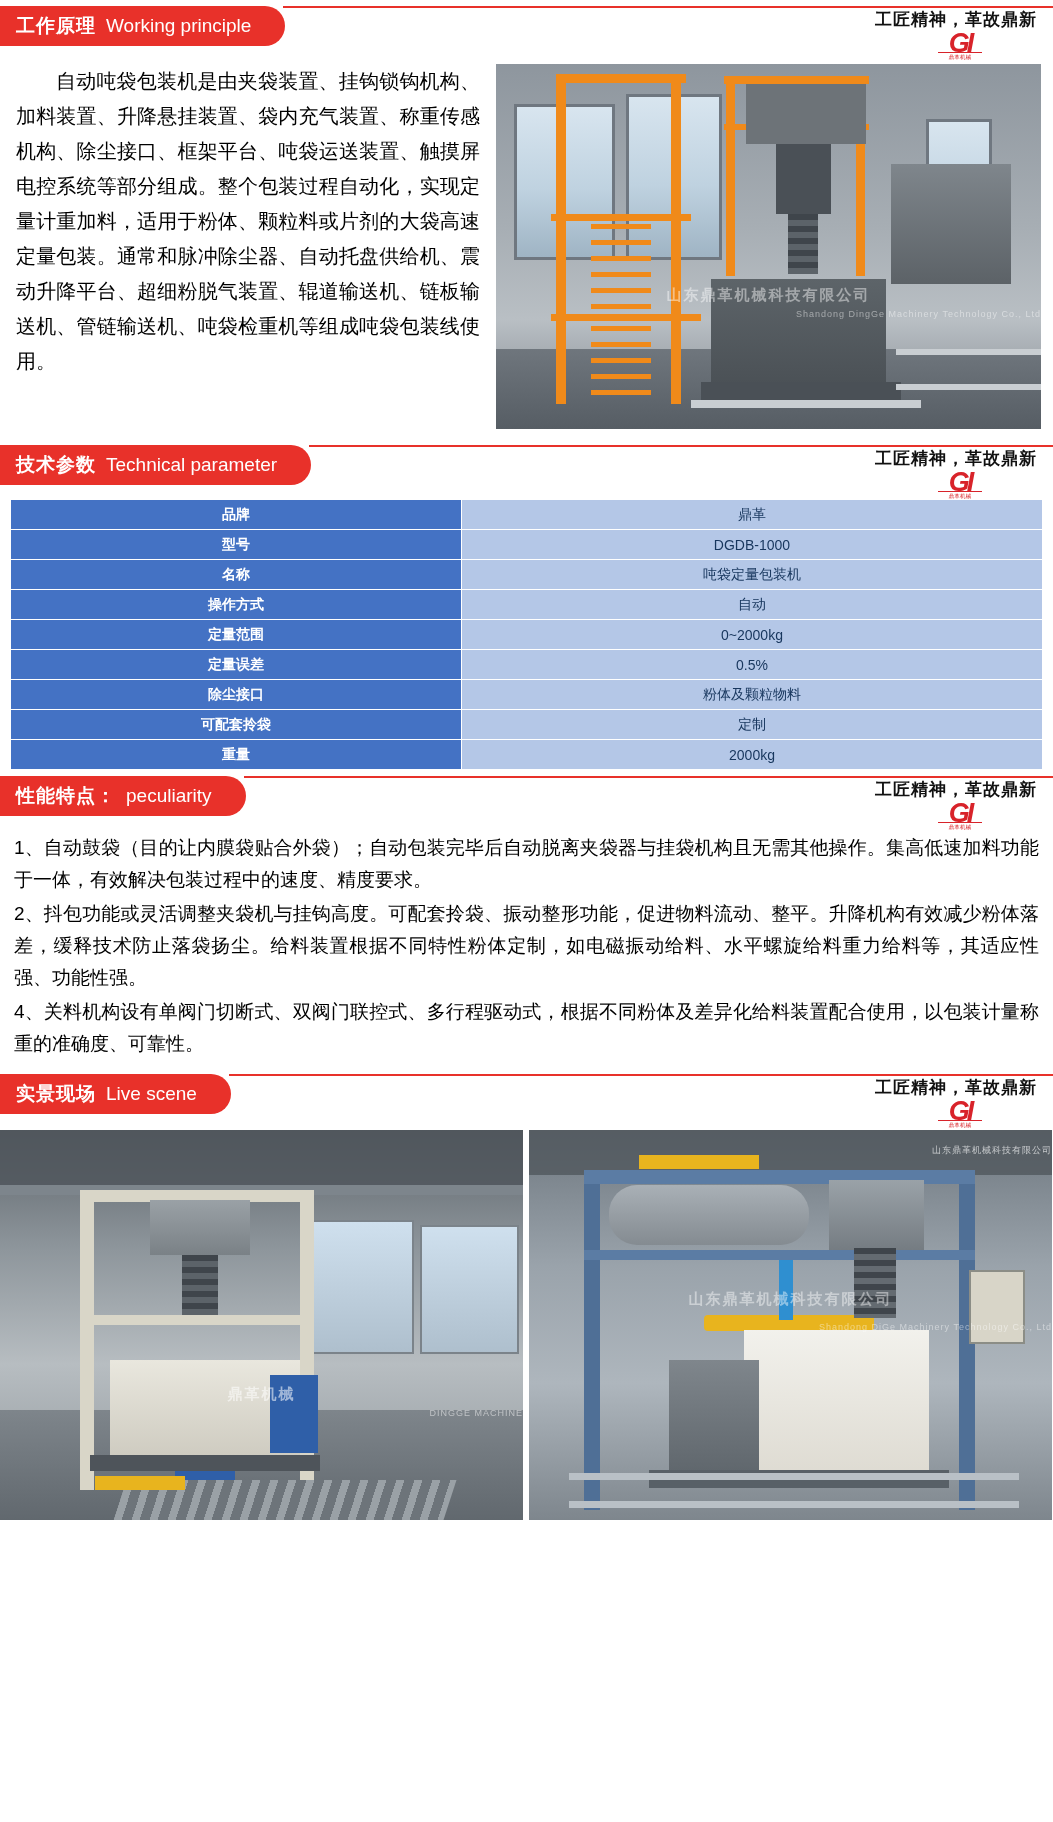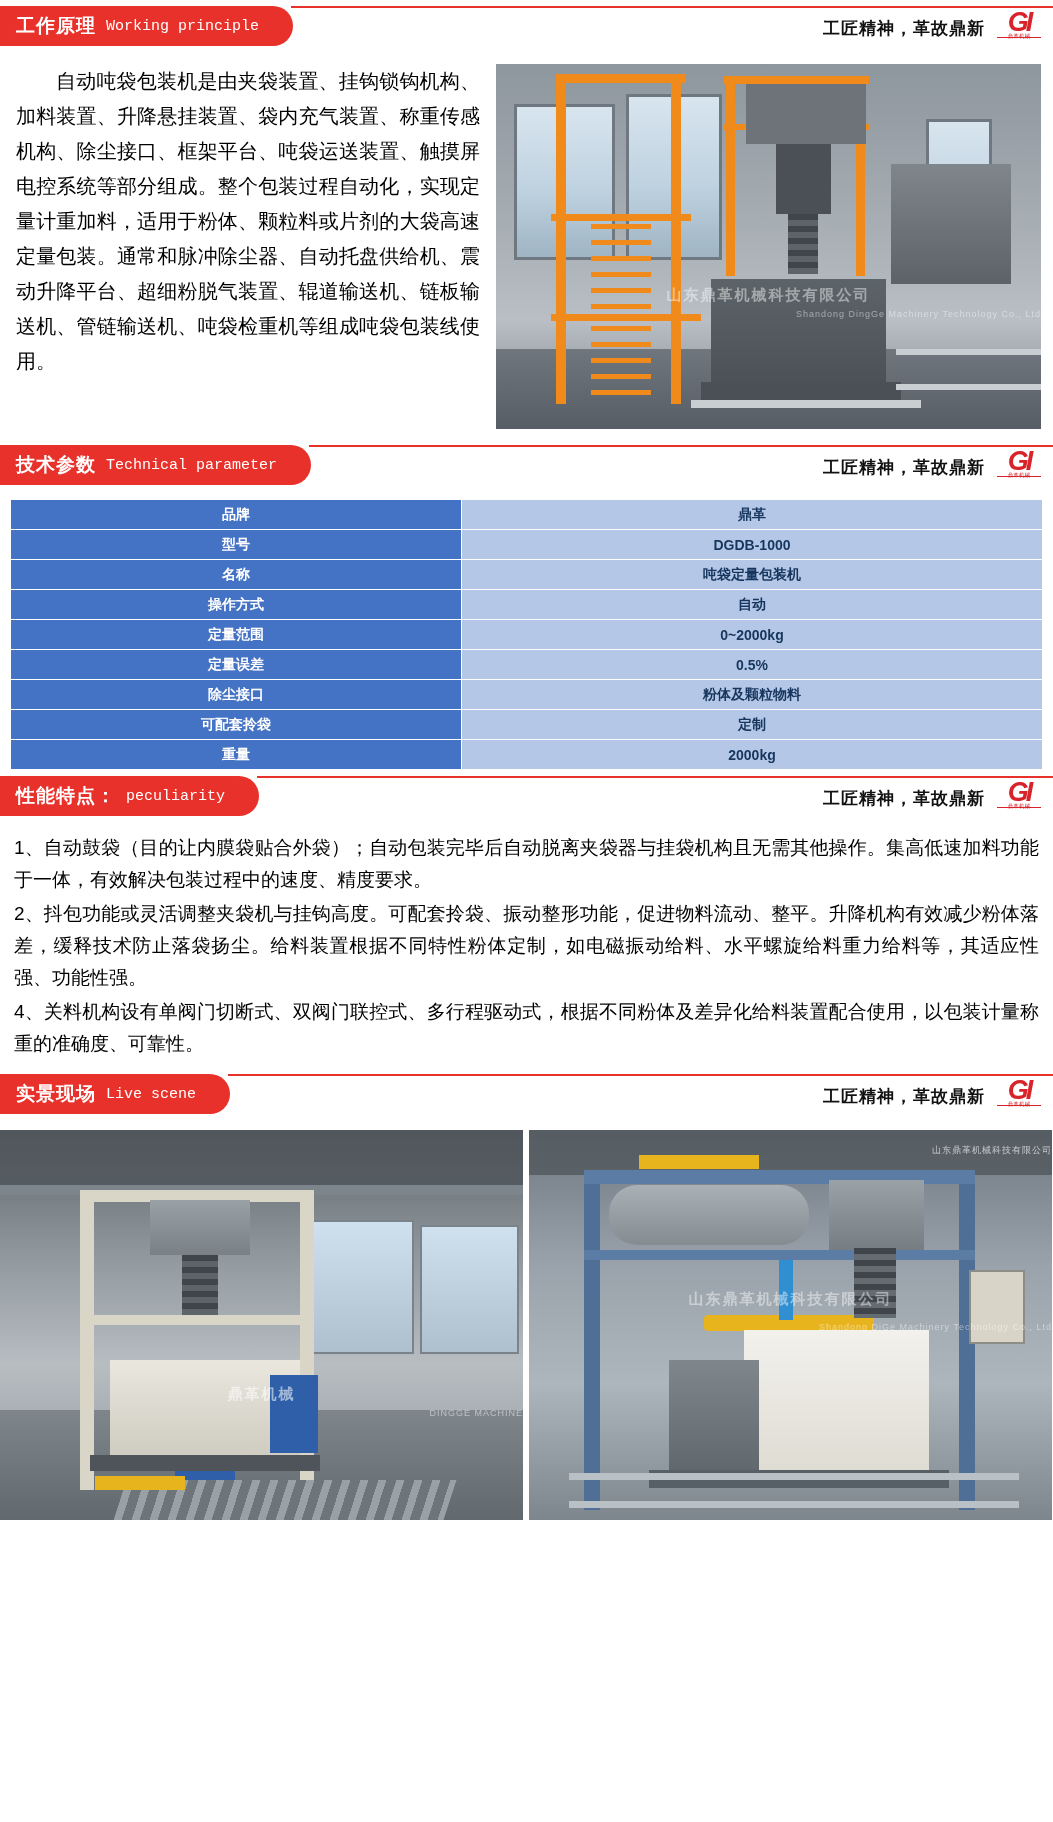--- a/index.html
+++ b/index.html
@@ -38,40 +38,41 @@
     border-radius: 0 24px 24px 0;
     box-sizing: border-box;
     white-space: nowrap;
   }
   .sec-header .tag .cn {
     font-size: 19px;
     font-weight: bold;
     letter-spacing: 1px;
   }
   .sec-header .tag .en {
-    font-size: 15px;
+    font-size: 19px;
     font-weight: normal;
     margin-left: 10px;
-    font-family: Liberation Mono, monospace;
+    font-family: Liberation Sans, sans-serif;
   }
   .sec-header .rule {
     flex: 1;
     height: 2px;
     background: #e8312a;
     margin-left: -2px;
   }
   .sec-header .brandwrap {
     position: absolute;
     right: 8px;
     top: 2px;
     display: flex;
     align-items: center;
     background: #ffffff;
     padding-left: 10px;
     height: 40px;
+    flex-direction: column;
   }
   .sec-header .slogan {
     font-size: 17px;
     font-weight: bold;
     color: #111;
     letter-spacing: 1px;
     margin-right: 8px;
   }
   .logo {
     width: 52px;
@@ -195,21 +196,21 @@
   }
   .spec-table td.k {
     width: 450px;
     background: #4472c4;
     color: #ffffff;
     font-weight: bold;
   }
   .spec-table td.v {
     background: #b4c7e7;
     color: #17365d;
-    font-weight: bold;
+    font-weight: normal;
   }
 
   
   .features {
     padding: 12px 14px 6px 14px;
     font-size: 19px;
     line-height: 32px;
     color: #000;
     text-align: justify;
   }

